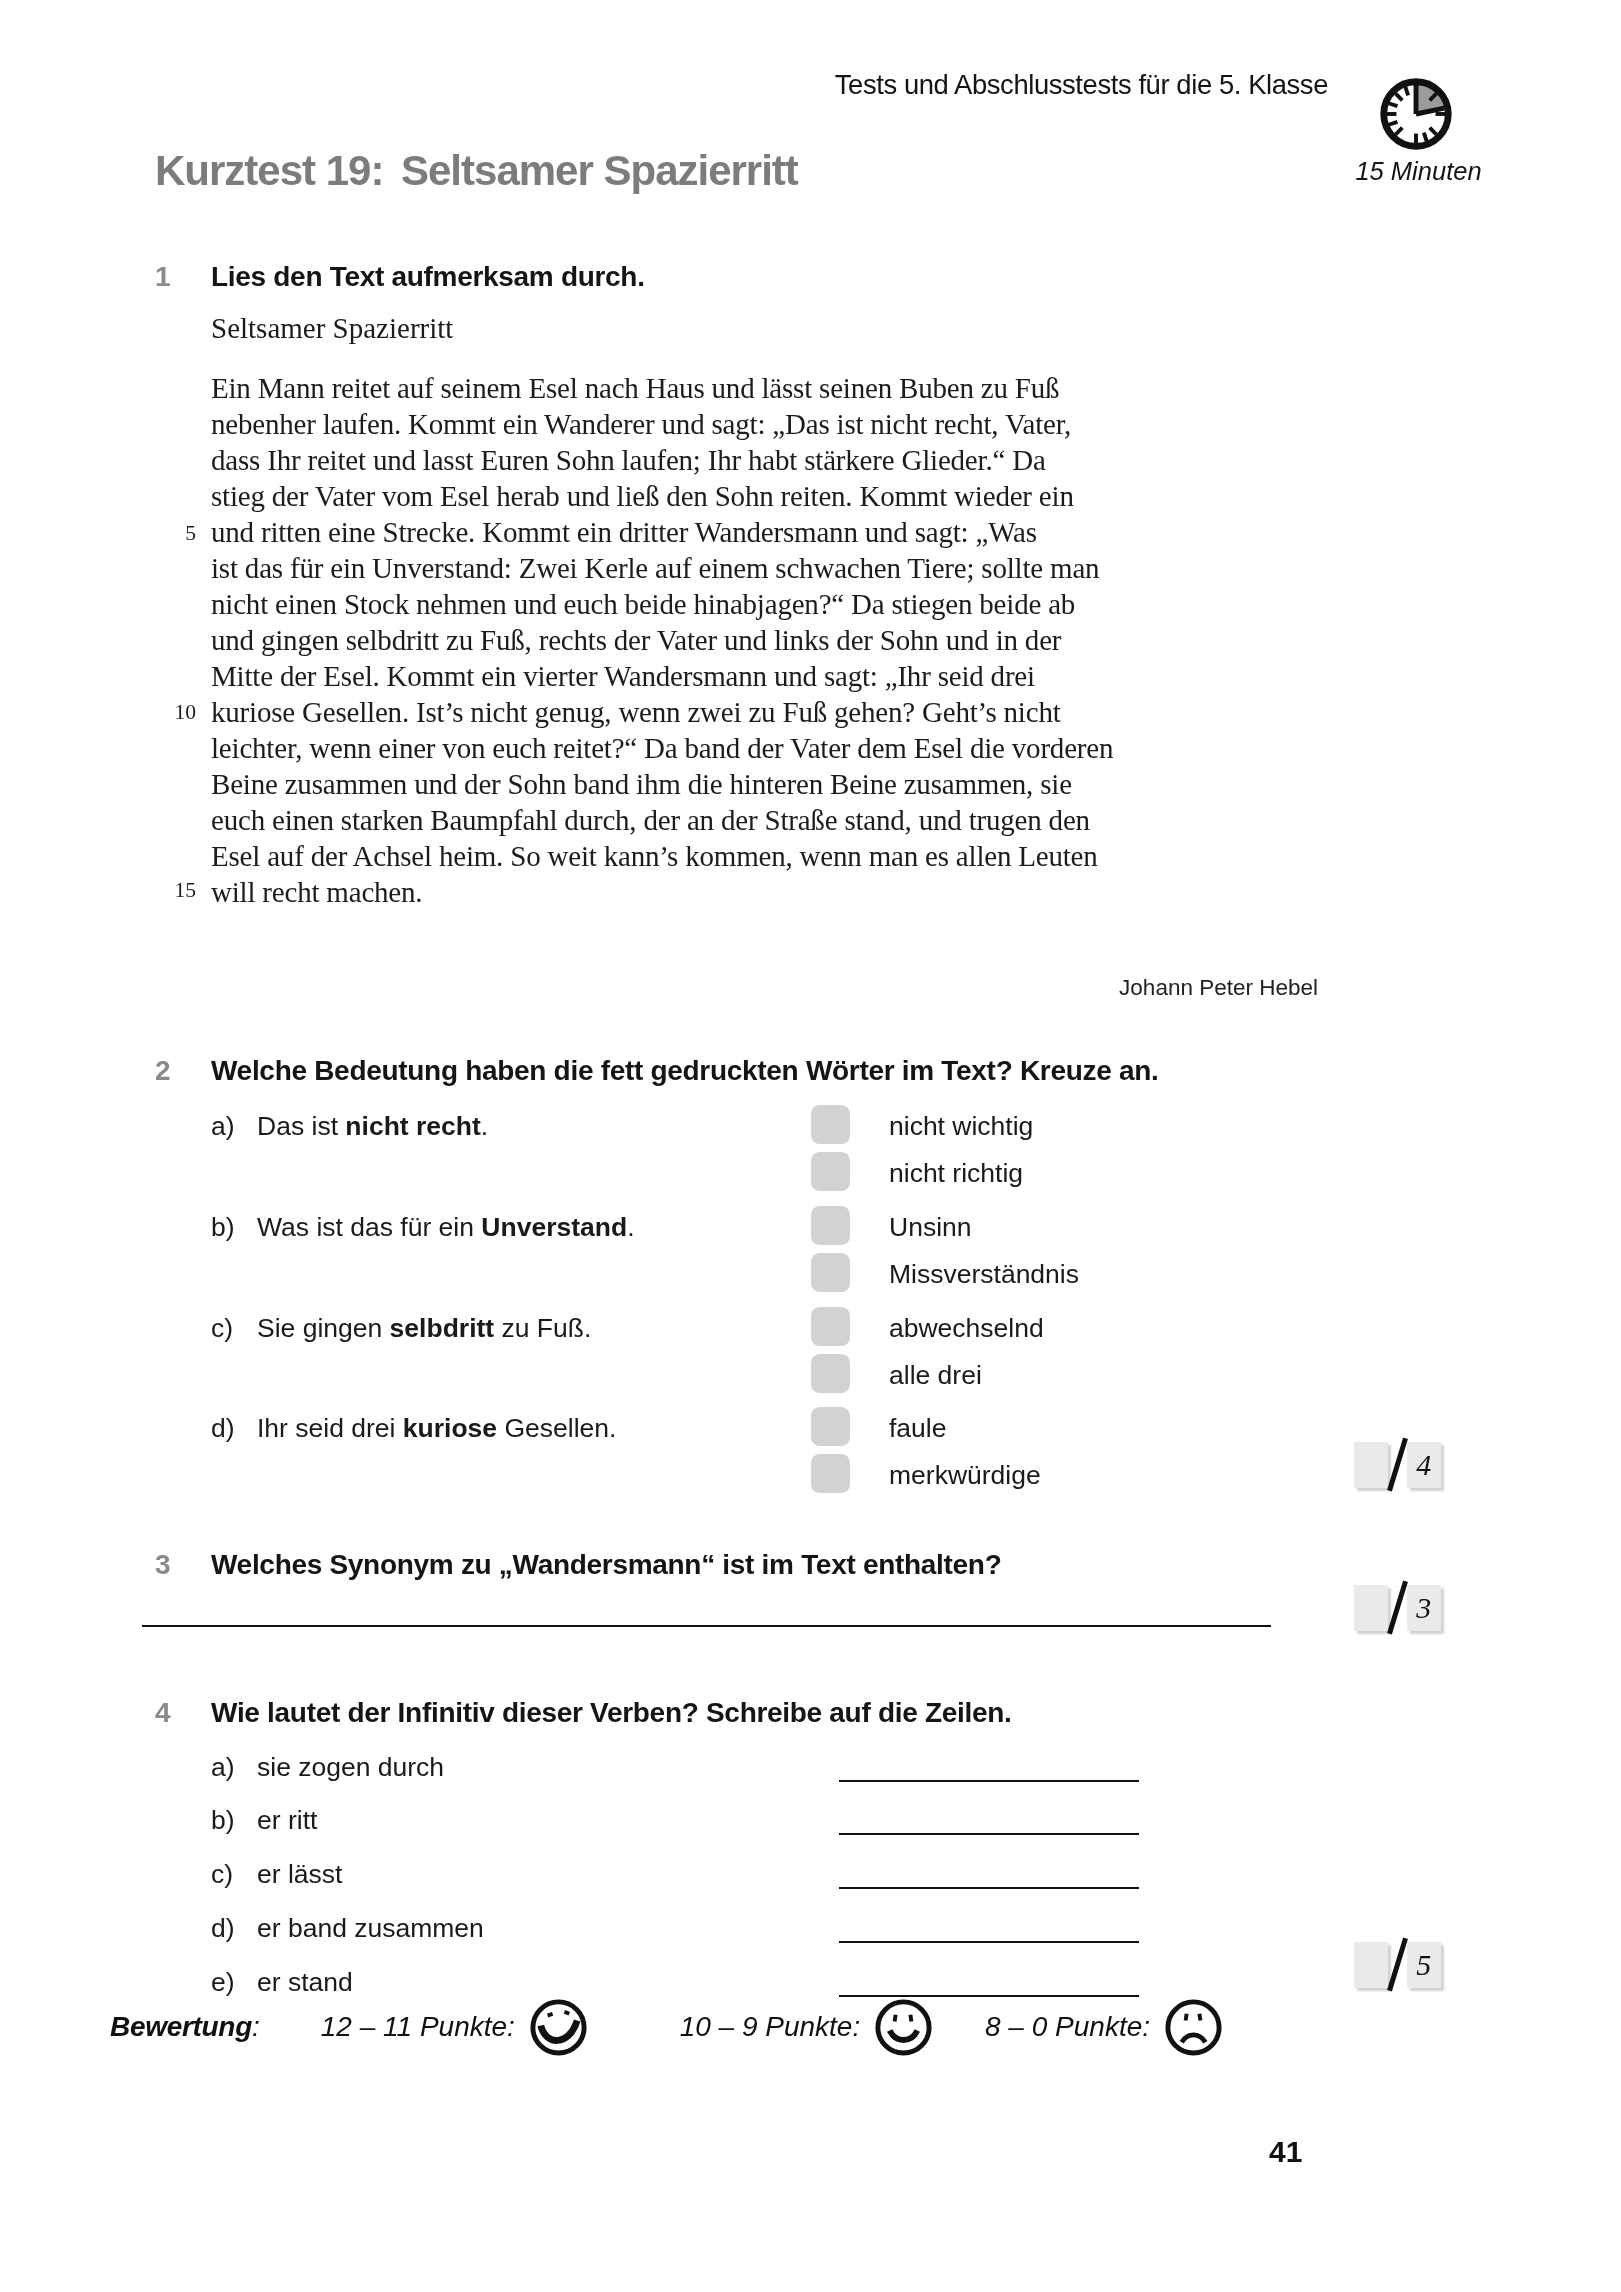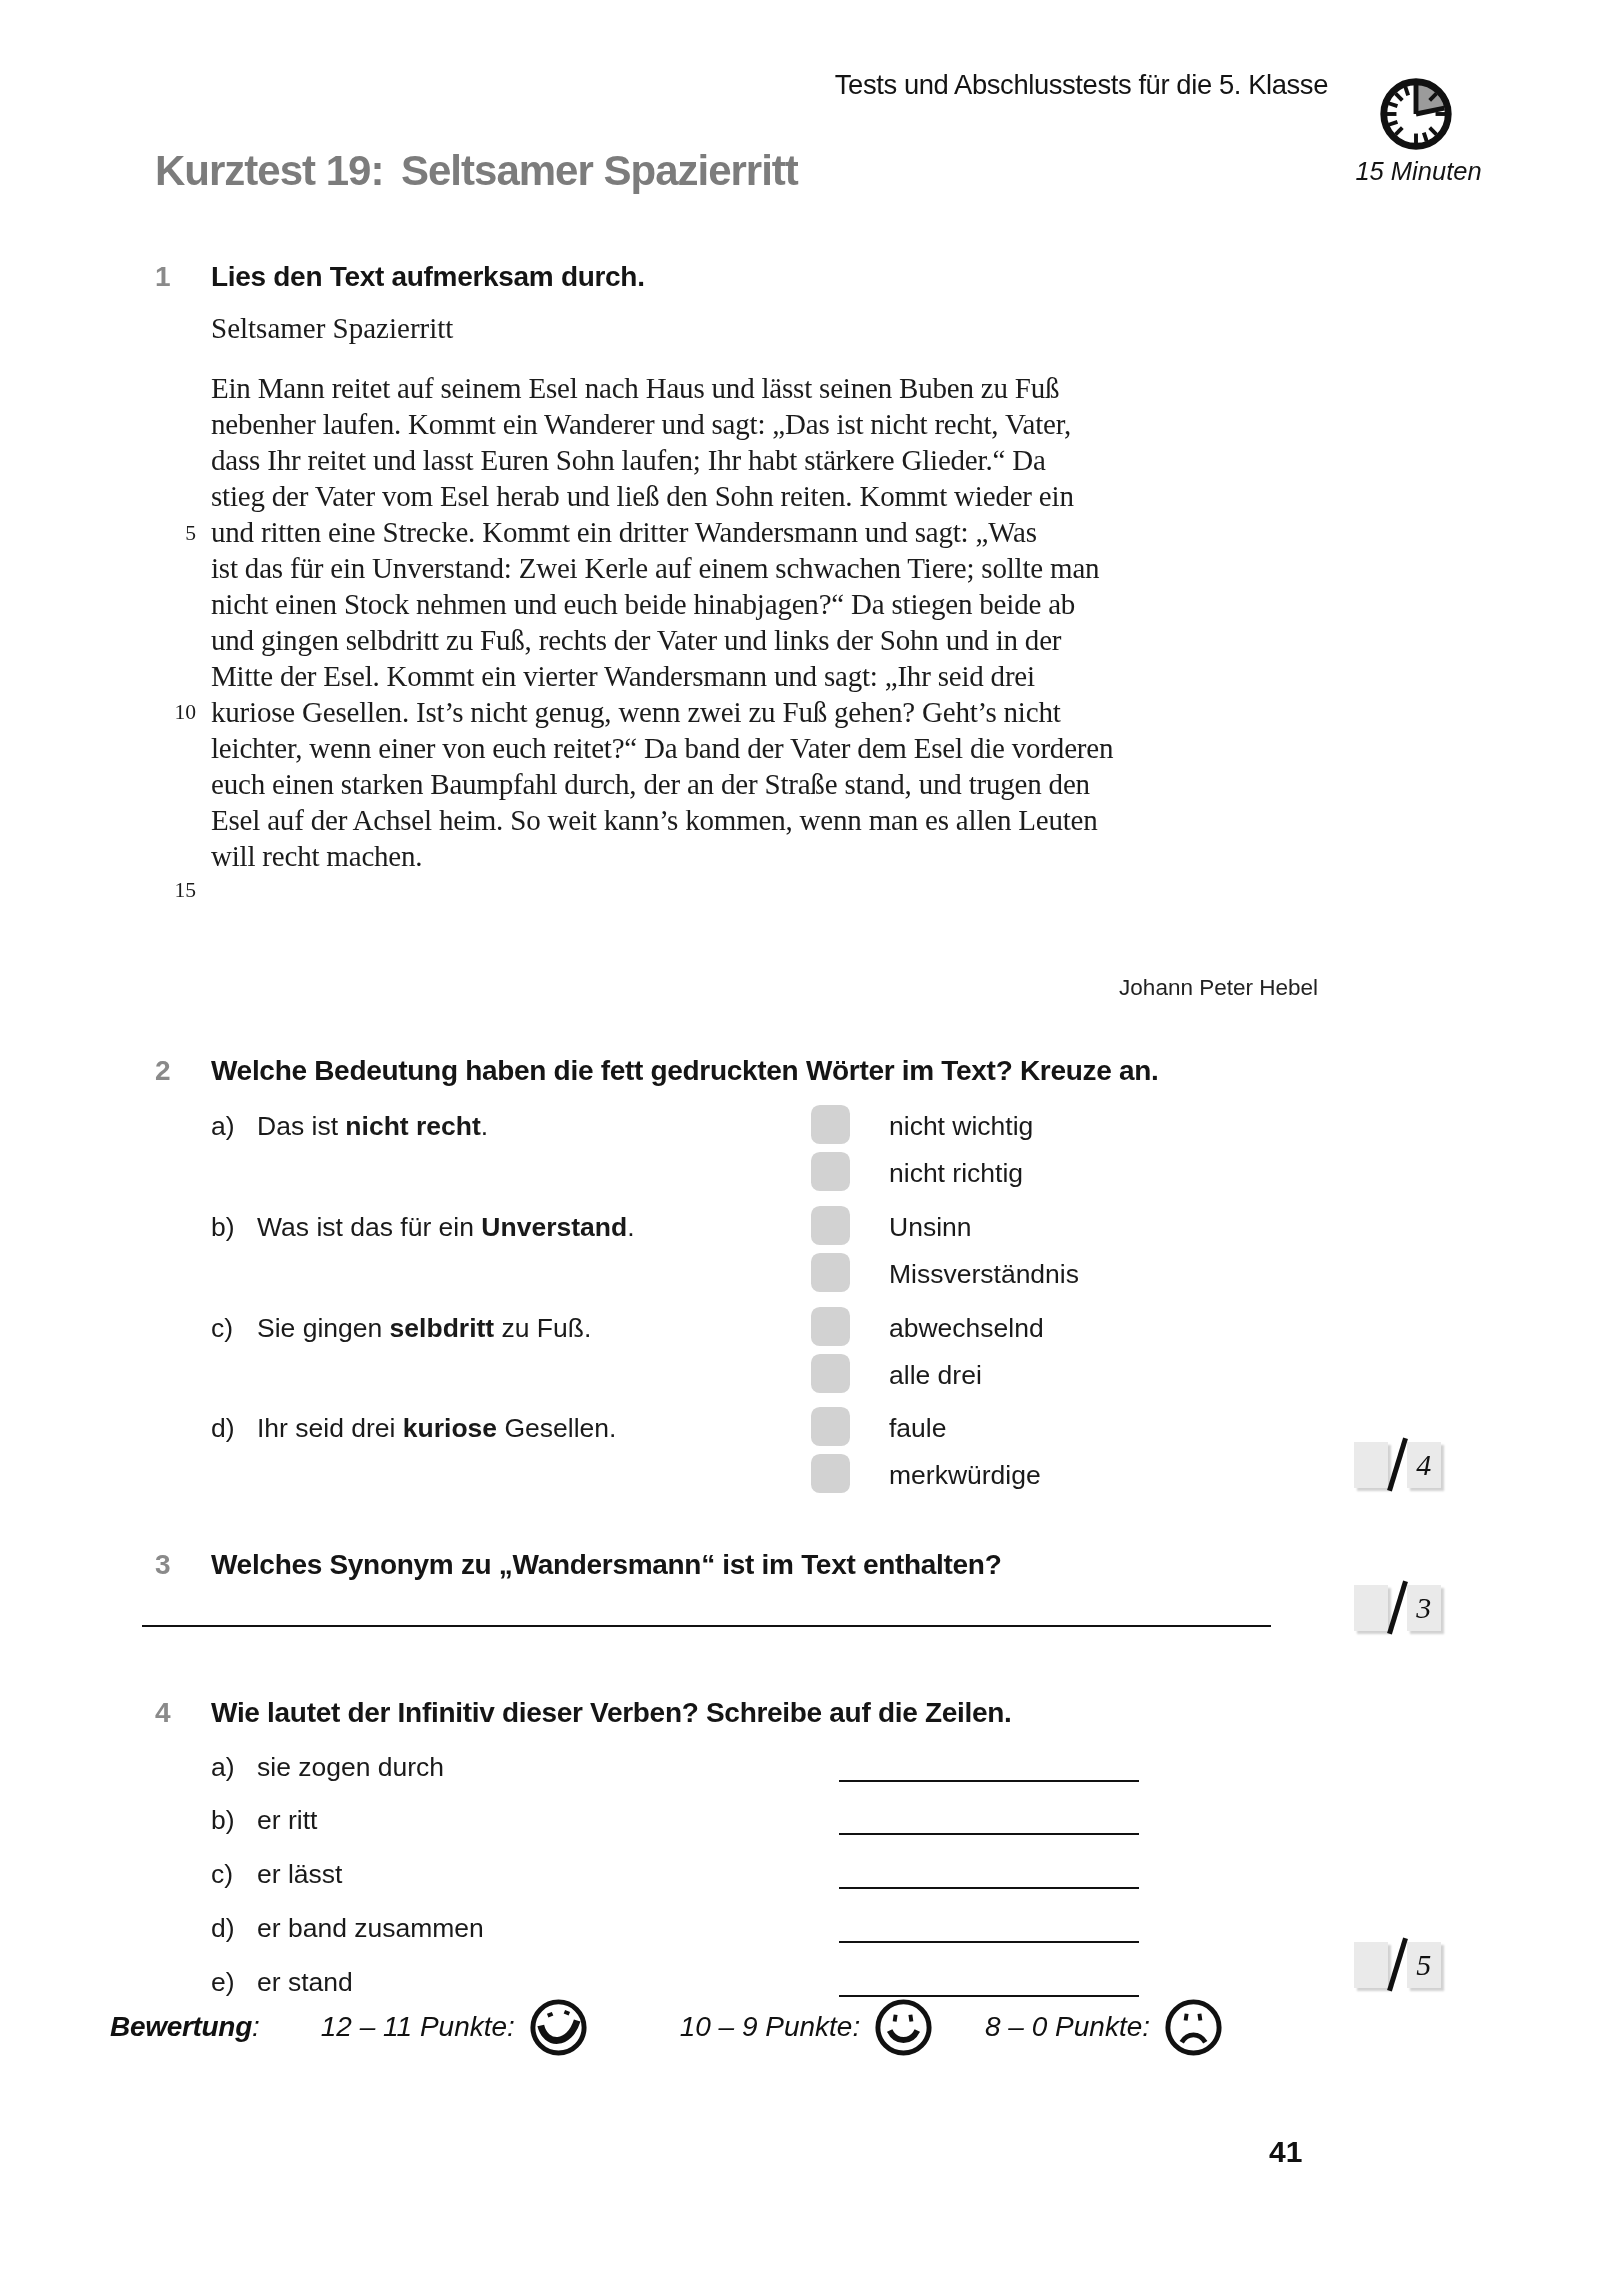--- a/index.html
+++ b/index.html
@@ -116,20 +116,21 @@
     <div>nebenher laufen. Kommt ein Wanderer und sagt: „Das ist nicht recht, Vater,</div>
     <div>dass Ihr reitet und lasst Euren Sohn laufen; Ihr habt stärkere Glieder.“ Da</div>
     <div>stieg der Vater vom Esel herab und ließ den Sohn reiten. Kommt wieder ein</div>
     <div>und ritten eine Strecke. Kommt ein dritter Wandersmann und sagt: „Was</div>
     <div>ist das für ein Unverstand: Zwei Kerle auf einem schwachen Tiere; sollte man</div>
     <div>nicht einen Stock nehmen und euch beide hinabjagen?“ Da stiegen beide ab</div>
     <div>und gingen selbdritt zu Fuß, rechts der Vater und links der Sohn und in der</div>
     <div>Mitte der Esel. Kommt ein vierter Wandersmann und sagt: „Ihr seid drei</div>
     <div>kuriose Gesellen. Ist’s nicht genug, wenn zwei zu Fuß gehen? Geht’s nicht</div>
     <div>leichter, wenn einer von euch reitet?“ Da band der Vater dem Esel die vorderen</div>
+    <div>Beine zusammen und der Sohn band ihm die hinteren Beine zusammen, sie</div>
     <div>euch einen starken Baumpfahl durch, der an der Straße stand, und trugen den</div>
     <div>Esel auf der Achsel heim. So weit kann’s kommen, wenn man es allen Leuten</div>
     <div>will recht machen.</div>
   </div>
   <div class="abs author">Johann Peter Hebel</div>
 
   <div class="abs task-num" style="top:1055px">2</div>
   <div class="abs task-prompt" style="top:1055px">Welche Bedeutung haben die fett gedruckten Wörter im Text? Kreuze an.</div>
 
   <div class="abs t2-group" style="top:1105px">

